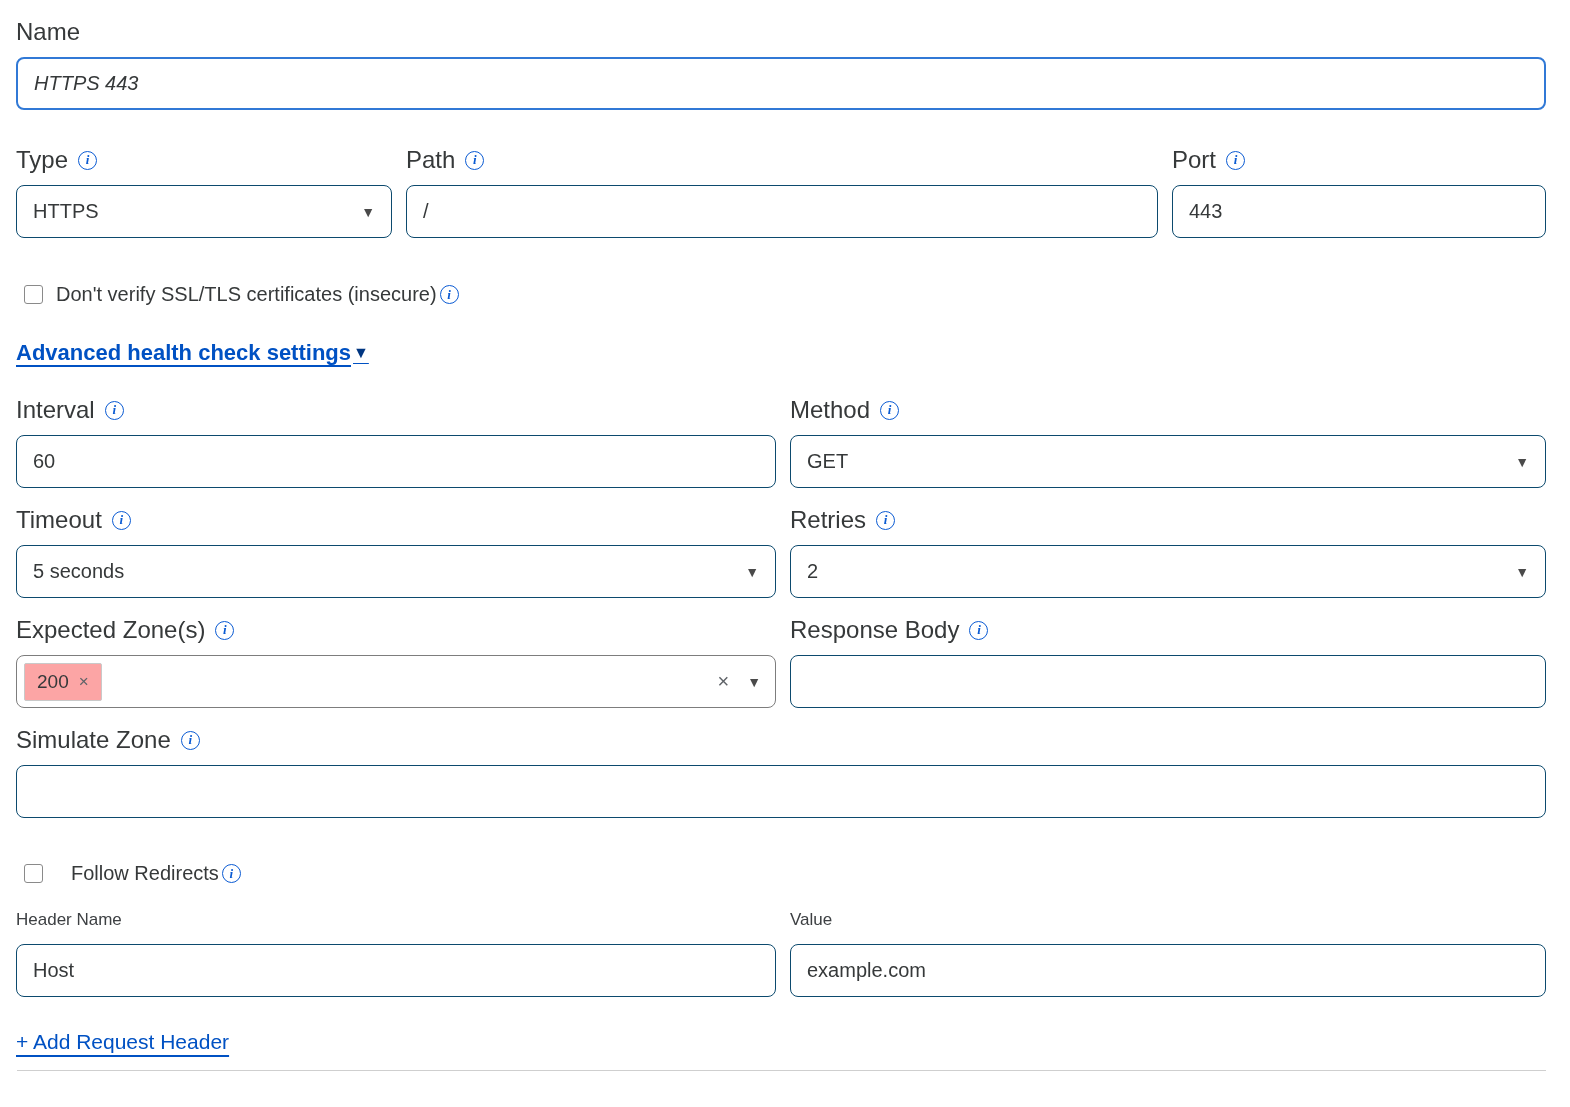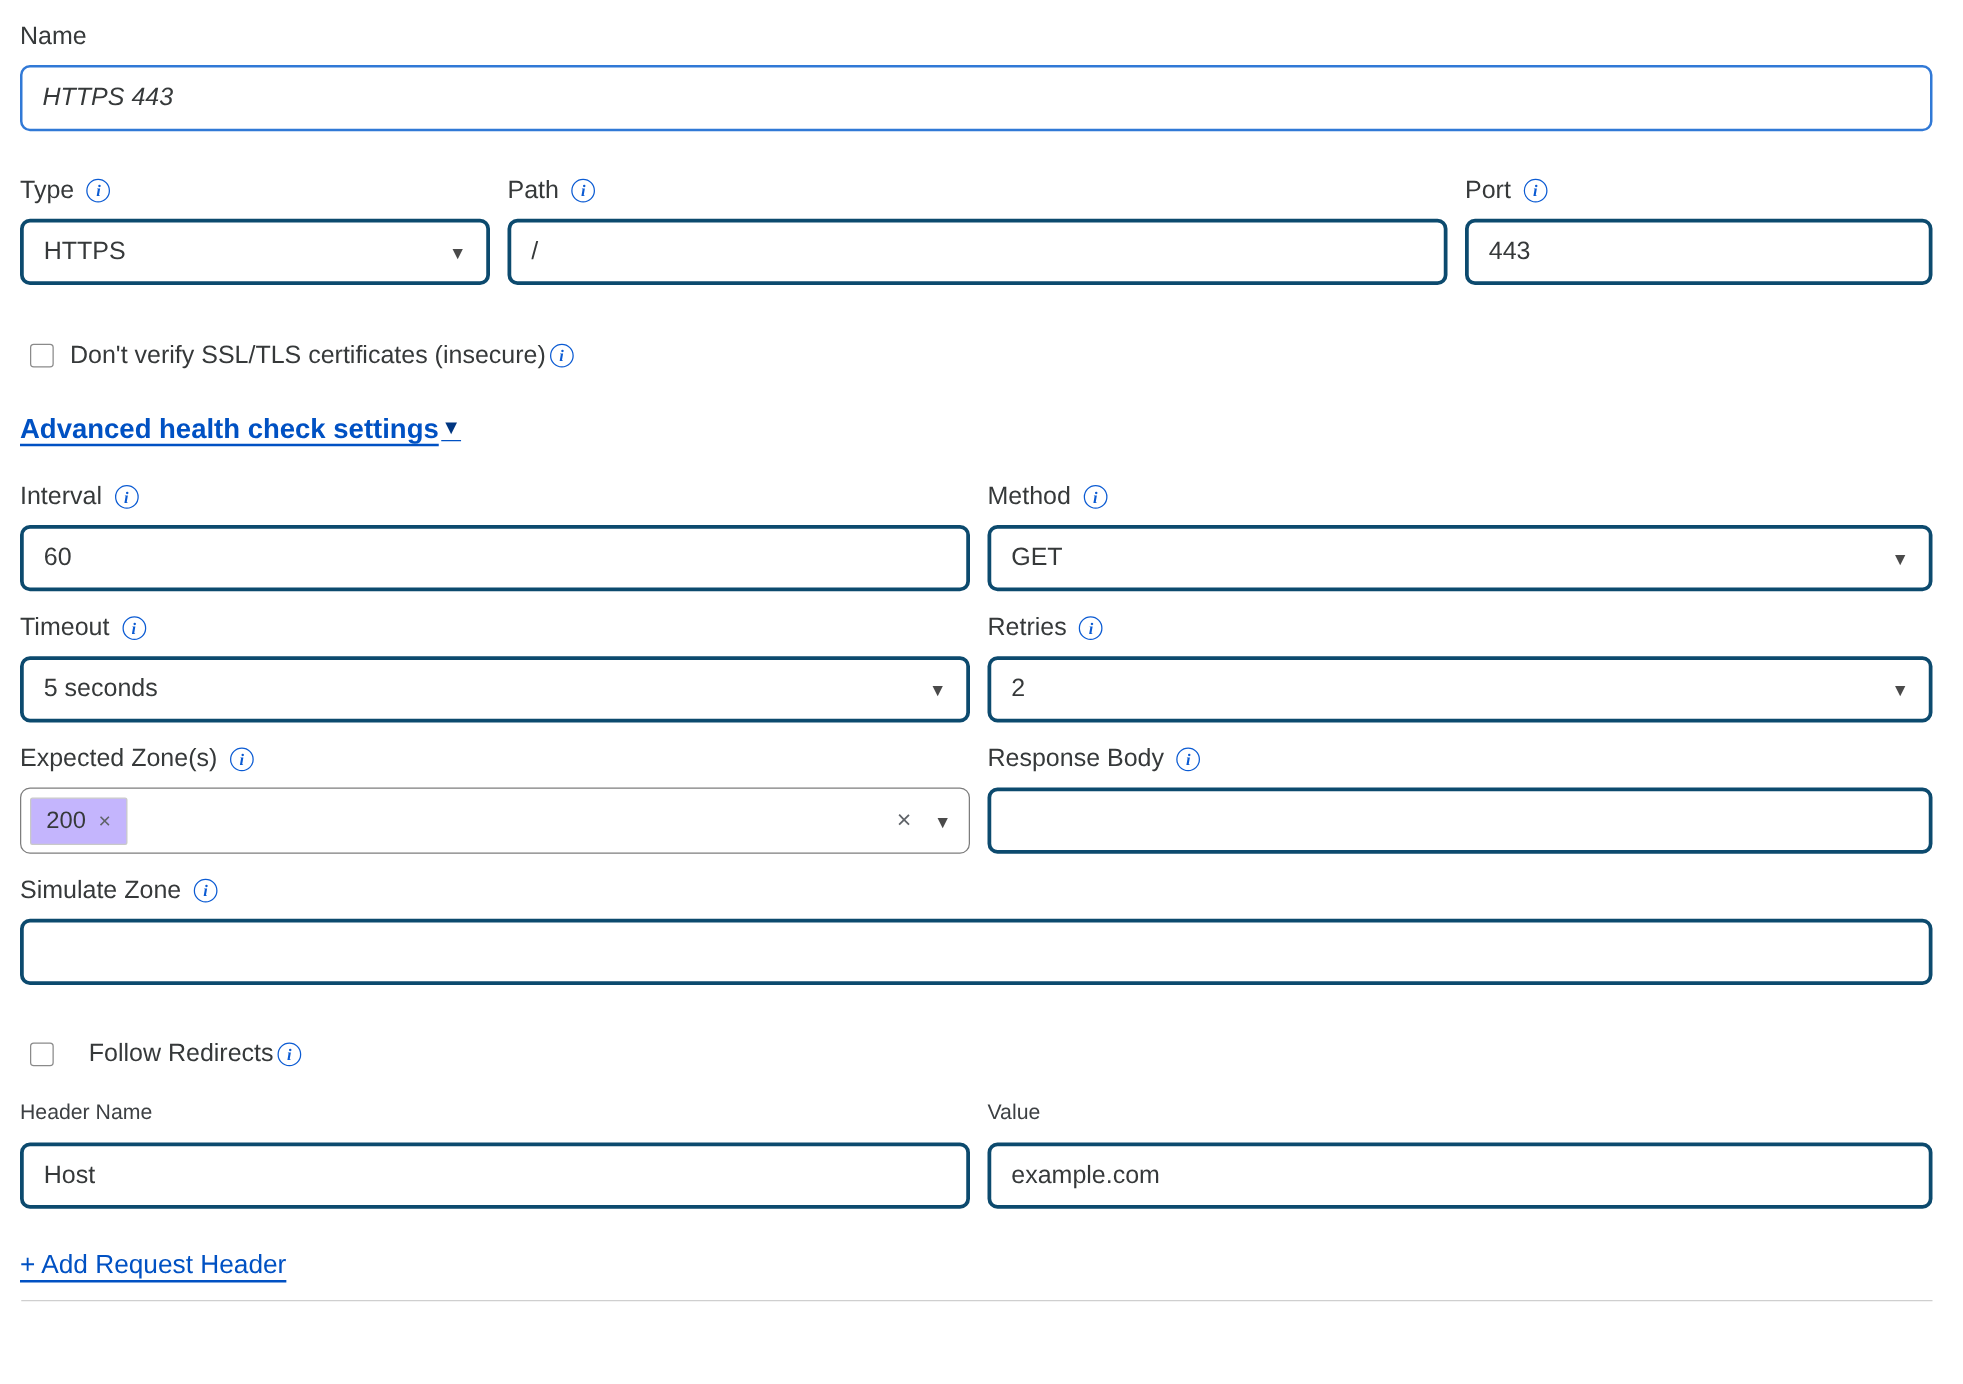--- a/index.html
+++ b/index.html
@@ -11,21 +11,21 @@
     color: #36393a;
     overflow: hidden;
   }
   .page { padding: 18px 24px 0 16px; }
 
   .label-line {
     display: flex;
     align-items: center;
     gap: 10px;
     margin-bottom: 11px;
-    font-size: 20px;
+    font-size: 24px;
     color: #36393a;
   }
   .label-line.small { font-size: 17px; margin-bottom: 14px; color: #3d4043; }
 
   .info {
     width: 19px; height: 19px;
     border: 1.6px solid #0b5bd3;
     border-radius: 50%;
     color: #0b5bd3;
     display: inline-flex;
@@ -34,21 +34,21 @@
     font-family: "Liberation Serif", serif;
     font-style: italic;
     font-weight: bold;
     font-size: 13px;
     flex: none;
   }
   .info::before { content: "i"; }
 
   .input, .select {
     height: 53px;
-    border: 3px solid #0c4a6e;
+    border: 1px solid #0c4a6e;
     border-radius: 8px;
     background: #fff;
     font-family: "Liberation Sans", sans-serif;
     font-size: 20px;
     color: #36393a;
     padding: 0 16px;
     width: 100%;
     display: block;
   }
   .input.focused { border: 2px solid #3179d6; font-style: italic; }
@@ -121,21 +121,21 @@
   .multiselect {
     height: 53px;
     border: 1px solid #7d7d7d;
     border-radius: 8px;
     display: flex;
     align-items: center;
     padding: 0 14px 0 7px;
     cursor: text;
   }
   .tag {
-    background: #c4b5fd;
+    background: #fca5a5;
     border: 1px solid #c9c9c9;
     border-radius: 2px;
     font-size: 19px;
     color: #36393a;
     padding: 7px 12px;
     display: inline-flex;
     align-items: center;
     gap: 10px;
     justify-content: center;
   }

